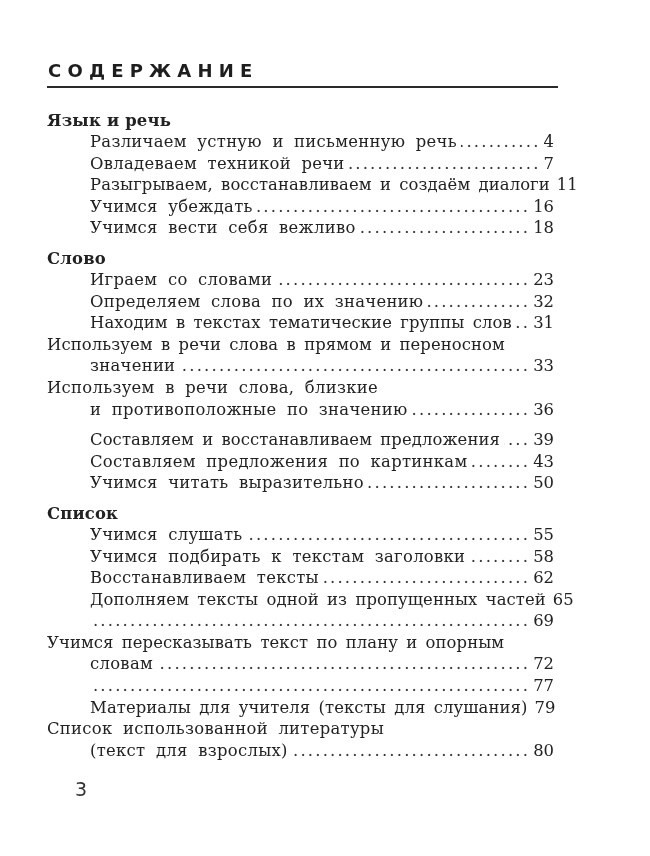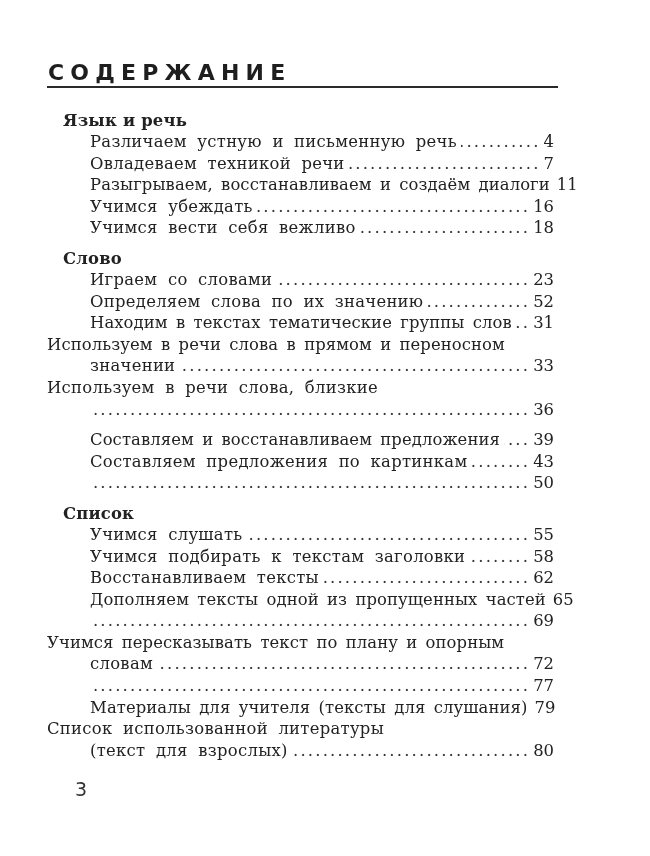--- a/index.html
+++ b/index.html
@@ -1,28 +1,28 @@
 <!DOCTYPE html>
 <html><head>
   <meta charset="utf-8">
   <style>
     html, body { margin: 0; padding: 0; background: #ffffff; }
     body { width: 650px; height: 856px; position: relative; overflow: hidden; color: #1e1e1e; }
     .title {
       position: absolute; left: 48px; top: 60px;
       font-family: "DejaVu Sans", sans-serif; font-weight: bold;
-      font-size: 22px; letter-spacing: 6.2px; color: #1e1e1e;
+      font-size: 18px; letter-spacing: 6.2px; color: #1e1e1e;
     }
     .rule { position: absolute; left: 47px; top: 86px; width: 511px; height: 2px; background: #2a2a2a; }
     .toc {
       position: absolute; left: 47px; top: 110px; width: 507px;
       font-family: "DejaVu Serif", serif; font-size: 16.4px; color: #222;
     }
     .section { margin-bottom: 9px; }
-    .section-title { font-weight: bold; height: 21px; line-height: 21px; letter-spacing: 0.2px; margin-left: 16px; }
+    .section-title { font-weight: bold; height: 21px; line-height: 21px; letter-spacing: 0.2px; }
     .entry { display: flex; align-items: flex-end; line-height: 21.6px; margin-left: 43px; }
     .entry .text { white-space: nowrap; word-spacing: 5px; letter-spacing: 0.3px; }
     .entry .dots {
       flex: 1; overflow: hidden; white-space: nowrap; margin: 0 3px 0 4px;
       letter-spacing: 2.2px; color: #333; text-align: right; direction: rtl;
     }
     .entry .page { white-space: nowrap; min-width: 8px; text-align: right; }
     .entry-first { line-height: 21.6px; white-space: nowrap; word-spacing: 5px; letter-spacing: 0.3px; }
     .page-number {
       position: absolute; left: 75px; top: 778px;
@@ -69,52 +69,54 @@
   <div class="section">
     <div class="section-title">Слово</div>
     <div class="entry">
         <span class="text">Играем со словами</span>
         <span class="dots">..................................................................................................................</span>
         <span class="page">23</span>
       </div>
     <div class="entry">
         <span class="text">Определяем слова по их значению</span>
         <span class="dots">..................................................................................................................</span>
-        <span class="page">52</span>
+        <span class="page">32</span>
       </div>
     <div class="entry">
         <span class="text" style="word-spacing:3px;letter-spacing:0.1px">Находим в текстах тематические группы слов</span>
         <span class="dots">..................................................................................................................</span>
         <span class="page">31</span>
       </div>
     <div class="entry-first" style="word-spacing:3px;letter-spacing:0.1px">Используем в речи слова в прямом и переносном</div>
     <div class="entry">
         <span class="text">значении</span>
         <span class="dots">..................................................................................................................</span>
         <span class="page">33</span>
       </div>
     <div class="entry-first">Используем в речи слова, близкие</div>
     <div class="entry">
+        <span class="text">и противоположные по значению</span>
         <span class="dots">..................................................................................................................</span>
         <span class="page">36</span>
       </div>
   </div>
 
   <div class="section">
     <div class="entry">
         <span class="text" style="word-spacing:3px;letter-spacing:0.1px">Составляем и восстанавливаем предложения</span>
         <span class="dots">..................................................................................................................</span>
         <span class="page">39</span>
       </div>
     <div class="entry">
         <span class="text">Составляем предложения по картинкам</span>
         <span class="dots">..................................................................................................................</span>
         <span class="page">43</span>
       </div>
     <div class="entry">
+        <span class="text">Учимся читать выразительно</span>
         <span class="dots">..................................................................................................................</span>
         <span class="page">50</span>
       </div>
   </div>
 
   <div class="section">
     <div class="section-title">Список</div>
     <div class="entry">
         <span class="text">Учимся слушать</span>
         <span class="dots">..................................................................................................................</span>

